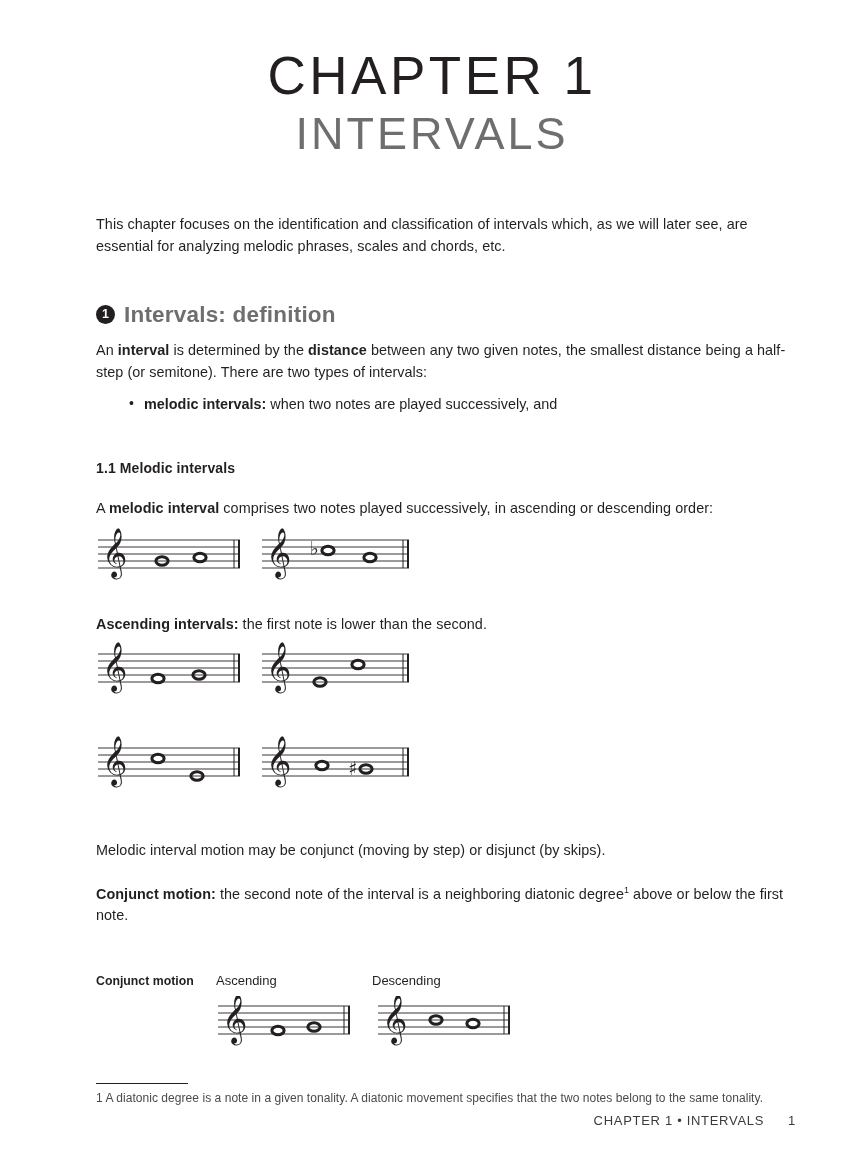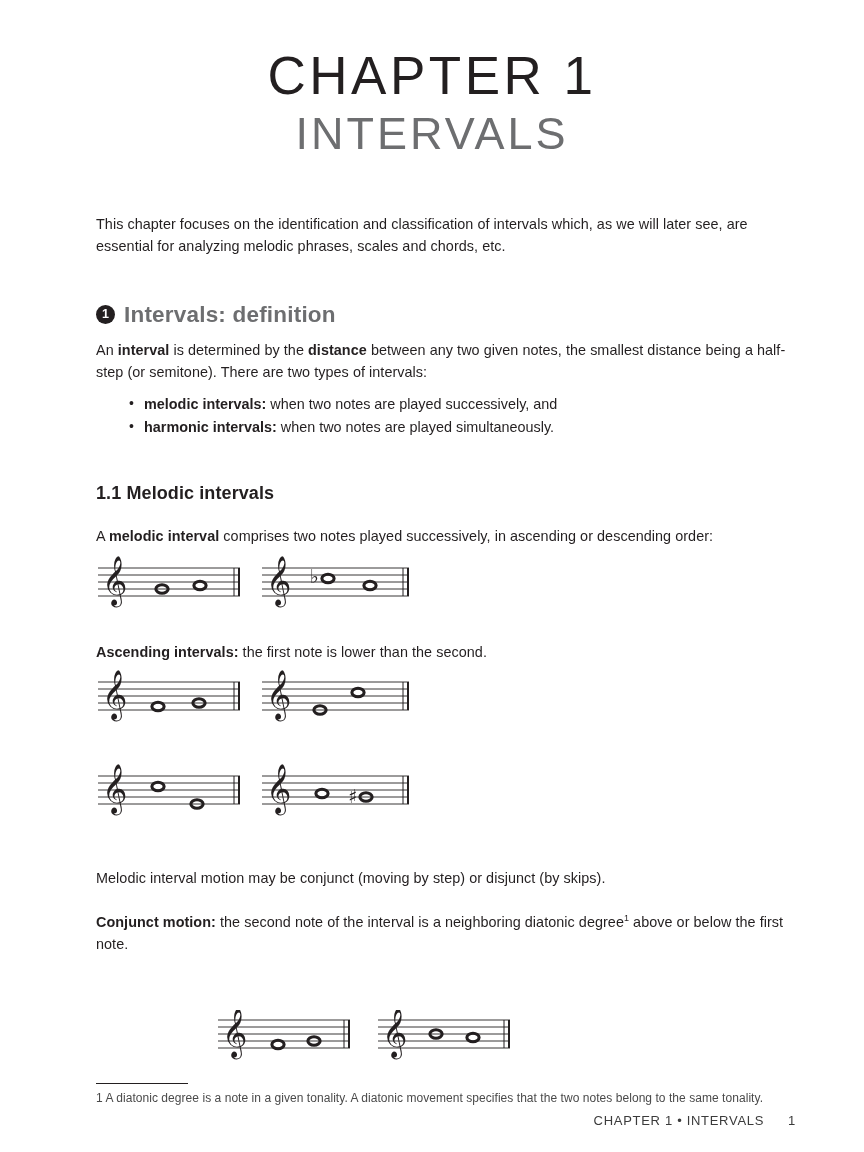--- a/index.html
+++ b/index.html
@@ -88,21 +88,21 @@
     box-sizing: border-box;
   }
   .section-heading-text {
     font-size: 22.5px;
     font-weight: 700;
     color: #6d6e70;
     letter-spacing: 0.2px;
   }
 
   .sub-heading {
-    font-size: 18px;
+    font-size: 14px;
     font-weight: 700;
     color: #231f20;
     letter-spacing: 0.1px;
   }
 
   ul.bullets {
     margin: 9px 0 0 0;
     padding-left: 48px;
     list-style: none;
   }
@@ -203,21 +203,20 @@
       <span class="badge">1</span>
       <span class="section-heading-text">Intervals: definition</span>
     </div>
 
     <div class="spacer-sm"></div>
 
     <p class="body"><span>An </span><b>interval</b><span> is determined by the </span><b>distance</b><span> between any two given notes, the smallest distance being a half-step (or semitone). There are two types of intervals:</span></p>
 
     <ul class="bullets">
       <li><b>melodic intervals:</b><span> when two notes are played successively, and</span></li>
-      <li><b>harmonic intervals:</b><span> when two notes are played simultaneously.</span></li>
     </ul>
 
     <div class="spacer-lg"></div>
 
     <div class="sub-heading">1.1 Melodic intervals</div>
 
     <div class="spacer-md"></div>
 
     <p class="body"><span>A </span><b>melodic interval</b><span> comprises two notes played successively, in ascending or descending order:</span></p>
 
@@ -341,20 +340,25 @@
 
     <div class="spacer-md"></div>
 
     <p class="body"><b>Conjunct motion:</b><span> the second note of the interval is a neighboring diatonic degree</span><sup>1</sup><span> above or below the first note.</span></p>
 
     <div class="spacer-md"></div>
 
 
     <div style="height:24px;"></div>
 
+    <div class="label-row">
+      <span class="label-conjunct">Conjunct motion</span>
+      <span class="label-dir" style="width:156px;">Ascending</span>
+      <span class="label-dir">Descending</span>
+    </div>
 
     <div class="stave-row" style="margin-top:8px; margin-left:120px;">
       <div class="stave-wrap">
         <svg width="140" height="50" viewBox="0 0 140 50" xmlns="http://www.w3.org/2000/svg">
           <g stroke="#231f20" stroke-width="0.9">
             <line x1="2" y1="10" x2="134" y2="10"></line>
             <line x1="2" y1="17" x2="134" y2="17"></line>
             <line x1="2" y1="24" x2="134" y2="24"></line>
             <line x1="2" y1="31" x2="134" y2="31"></line>
             <line x1="2" y1="38" x2="134" y2="38"></line>

